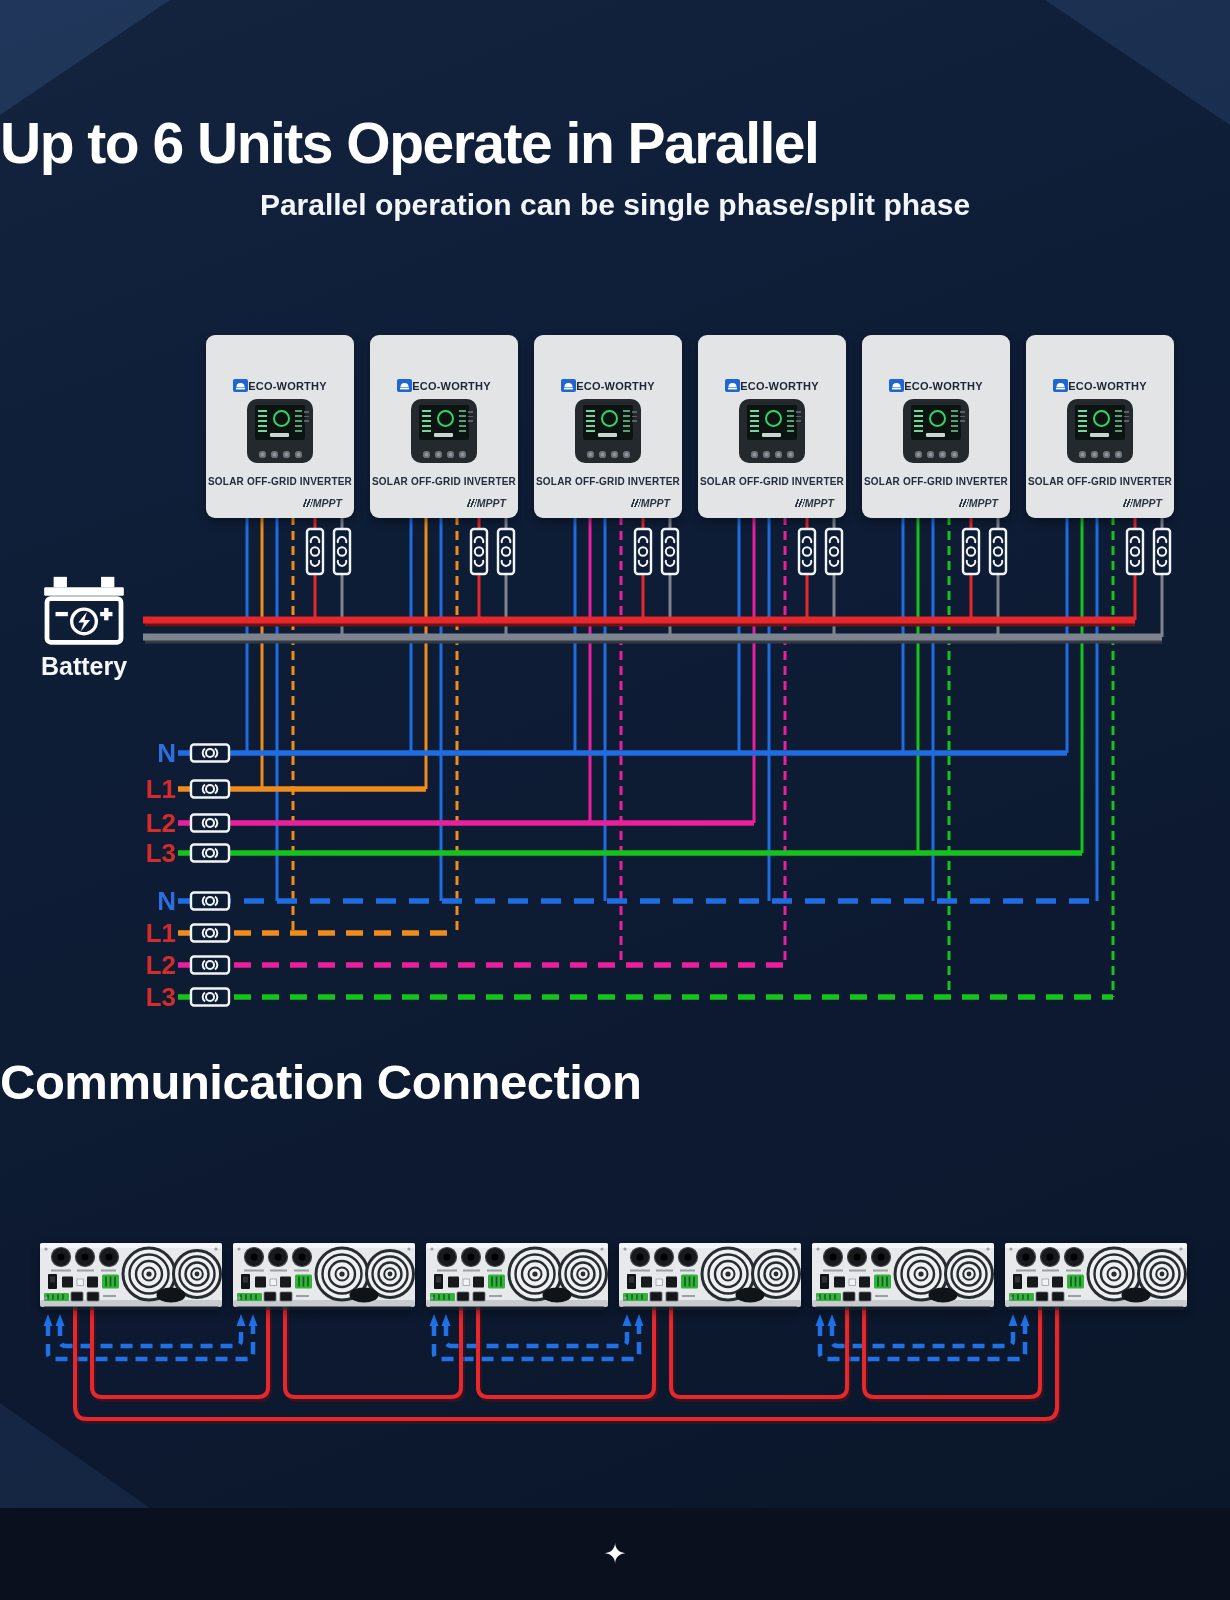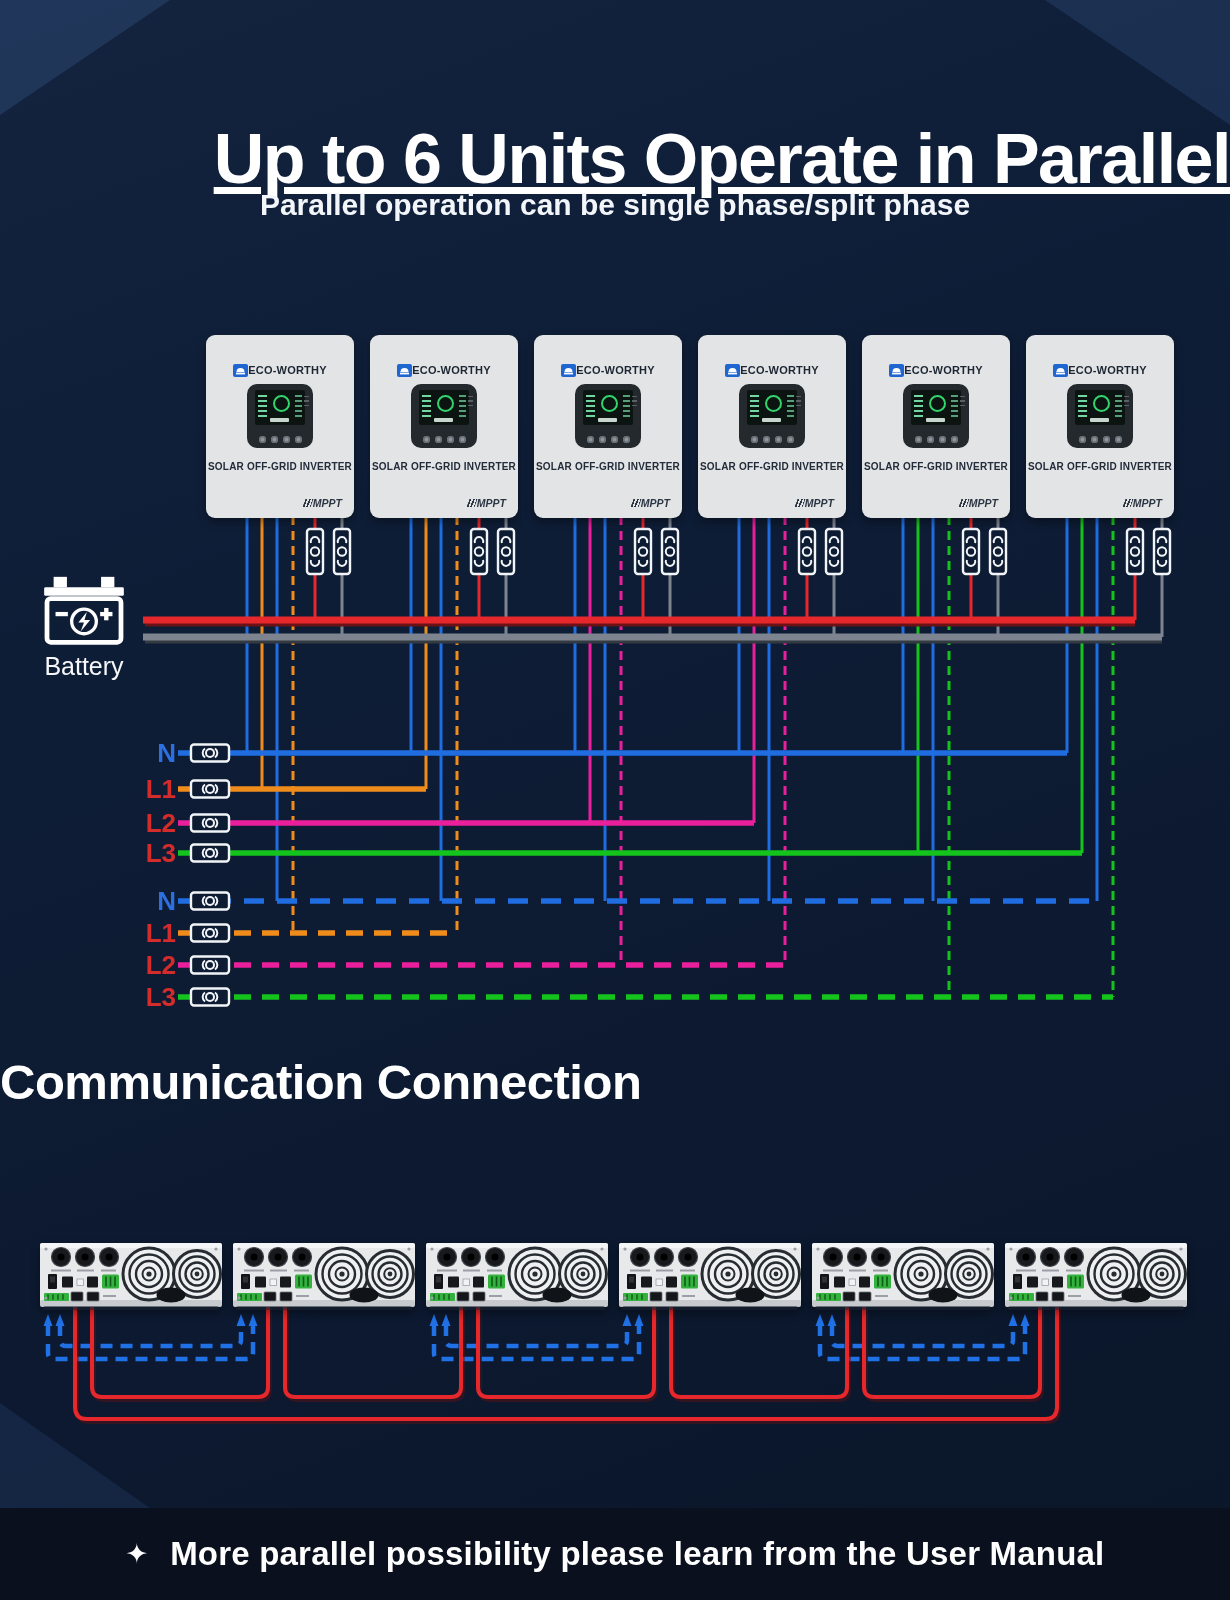--- a/index.html
+++ b/index.html
@@ -4,33 +4,33 @@
 <style>
   html,body{margin:0;padding:0;}
   body{width:1230px;height:1600px;font-family:"Liberation Sans",sans-serif;}
   #stage{position:relative;width:1230px;height:1600px;overflow:hidden;
     background:linear-gradient(160deg,#14233e 0%,#0e1d36 35%,#0c1930 70%,#0a1628 100%);}
   .corner{position:absolute;z-index:0;}
   .corner-tl{top:0;left:0;width:170px;height:115px;background:rgba(52,86,138,.38);clip-path:polygon(0 0,170px 0,0 115px);}
   .corner-tr{top:0;right:0;width:185px;height:125px;background:rgba(52,86,138,.30);clip-path:polygon(0 0,185px 0,185px 125px);}
   .corner-bl{bottom:92px;left:0;width:150px;height:105px;background:rgba(52,86,138,.22);clip-path:polygon(0 105px,0 0,150px 105px);}
 
-  .page-title{position:absolute;top:72px;left:0;width:100%;text-align:right;color:#fff;
-    font-size:70px;font-weight:800;letter-spacing:-1.5px;z-index:2;text-decoration:underline;}
+  .page-title{position:absolute;top:72px;left:0;width:100%;text-align:left;color:#fff;
+    font-size:57px;font-weight:800;letter-spacing:-1.5px;z-index:2;}
   .page-subtitle{position:absolute;top:188px;left:0;width:100%;text-align:center;color:#f2f5fa;
     font-size:30px;font-weight:600;z-index:2;}
   .comm-title{position:absolute;top:1054px;left:0;width:100%;text-align:left;color:#fff;
     font-size:49px;font-weight:800;letter-spacing:-.5px;z-index:2;}
 
   #wires{position:absolute;top:0;left:0;z-index:1;}
 
   
   .inverter{position:absolute;top:335px;width:148px;height:183px;background:#e2e4e6;border-radius:9px;
     box-shadow:0 4px 9px rgba(0,0,0,.38);z-index:2;}
-  .brand{display:flex;justify-content:center;align-items:flex-start;padding-top:29px;}
+  .brand{display:flex;justify-content:center;align-items:flex-end;padding-top:44px;}
   .brand-icon svg{display:block;}
   .brand-name{font-size:11px;font-weight:800;color:#1c2531;letter-spacing:.2px;}
   .display{position:relative;width:66px;height:64px;margin:7px auto 0;background:#24292d;border-radius:10px;}
   .display::after{content:"";position:absolute;right:4px;top:12px;width:5px;height:12px;
     background:repeating-linear-gradient(180deg,#596067 0 1.5px,transparent 1.5px 4.5px);}
   .screen{position:absolute;left:8px;top:6px;width:50px;height:35px;background:#0b1410;border-radius:2px;overflow:hidden;}
   .screen::before{content:"";position:absolute;left:3px;top:5px;width:9px;height:24px;
     background:repeating-linear-gradient(180deg,rgba(120,225,170,.95) 0 2px,transparent 2px 5px);}
   .screen::after{content:"";position:absolute;right:3px;top:5px;width:7px;height:24px;opacity:.8;
     background:repeating-linear-gradient(180deg,rgba(120,225,170,.85) 0 2px,transparent 2px 5px);}
@@ -38,21 +38,21 @@
   .sbar{position:absolute;left:15px;bottom:3px;width:19px;height:4px;background:#c9d6cf;border-radius:1px;}
   .btns{position:absolute;bottom:5px;left:0;width:100%;display:flex;justify-content:center;gap:5px;}
   .btns i{width:7px;height:7px;border-radius:50%;background:#8e969c;box-shadow:inset 0 0 0 1.5px #666d74;}
   .model{margin-top:13px;text-align:center;font-size:10px;font-weight:700;color:#232c39;letter-spacing:.2px;}
   .mppt{position:absolute;right:12px;bottom:9px;font-style:italic;font-weight:800;font-size:10.5px;color:#2c3542;}
   .mppt::before{content:"";display:inline-block;width:8px;height:8px;margin-right:1px;transform:skewX(-20deg);
     background:repeating-linear-gradient(90deg,#2c3542 0 1.8px,transparent 1.8px 3.6px);}
 
   
   .icon-block{position:absolute;display:flex;flex-direction:column;align-items:center;color:#fff;z-index:3;}
-  .icon-block .caption{margin-top:4px;font-size:25px;font-weight:400;white-space:nowrap;color:#f5f7fa;text-align:right;}
+  .icon-block .caption{margin-top:4px;font-size:25px;font-weight:700;white-space:nowrap;color:#f5f7fa;text-align:right;}
   #battery-block{left:36px;top:574px;width:96px;}
   #grid-block{left:30px;top:718px;width:112px;}
   #loads-block{left:50px;top:866px;width:76px;}
 
   .line-label{position:absolute;left:126px;width:50px;text-align:right;font-size:26px;font-weight:700;
     line-height:30px;z-index:3;}
 
   
   .rear{position:absolute;top:1243px;width:182px;height:70px;z-index:2;filter:drop-shadow(0 4px 5px rgba(0,0,0,.4));}
 
@@ -827,15 +827,14 @@
         <circle cx="6" cy="6" r="1.6"></circle>
             <circle cx="176" cy="6" r="1.6"></circle>
             <circle cx="6" cy="55" r="1.6"></circle>
       </g>
     </svg>
   </div>
 </div>
 
   <div class="banner">
     <span class="star">✦</span>
-    <span class="note">More parallel possibility please learn from the User Manual</span>
   </div>
 </div>
 
 </body></html>

